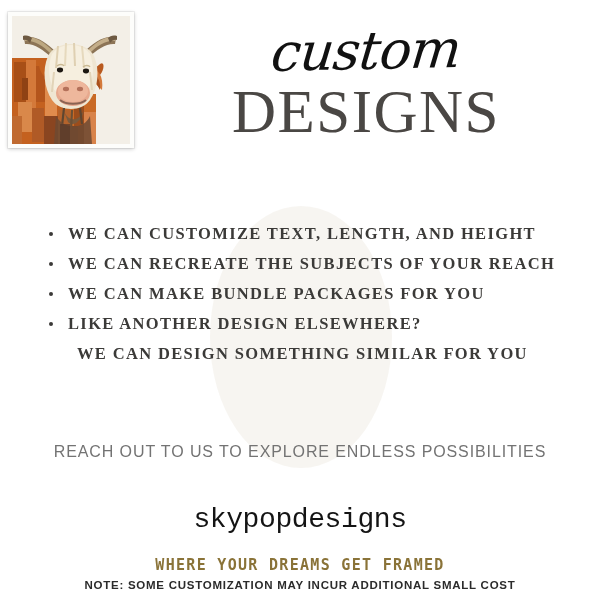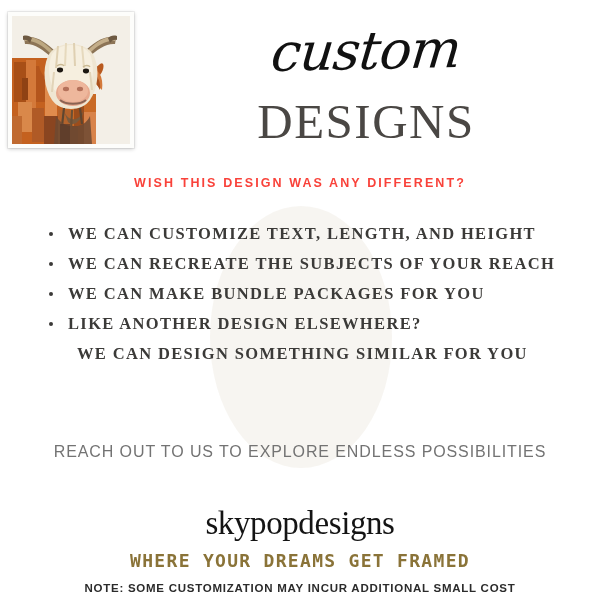--- a/index.html
+++ b/index.html
@@ -73,26 +73,26 @@
     line-height: 1;
     color: #111111;
     letter-spacing: -1px;
     transform: skewX(-7deg) rotate(-1.2deg);
     transform-origin: center;
     font-weight: 400;
     margin: 16px 0 0 0;
   }
   #serif-title {
     font-family: "Liberation Serif", serif;
-    font-size: 49px;
+    font-size: 61px;
     line-height: 1;
     color: #4a4744;
     letter-spacing: 1.5px;
     font-weight: 400;
-    margin: 20px 0 0 0;
+    margin: 4px 0 0 0;
   }
 
   
   #subhead {
     position: absolute;
     left: 0;
     top: 176px;
     width: 600px;
     text-align: center;
     font-family: "Liberation Sans", sans-serif;
@@ -160,37 +160,37 @@
   
   #footer {
     position: absolute;
     left: 0;
     top: 505px;
     width: 600px;
     text-align: center;
     z-index: 3;
   }
   #brand-name {
-    font-family: Liberation Serif, serif;
-    font-size: 33px;
+    font-family: Liberation Mono, monospace;
+    font-size: 28px;
     font-weight: 400;
     letter-spacing: -0.4px;
     color: #141414;
     line-height: 1.1;
   }
   #brand-tagline {
-    margin-top: 9px;
+    margin-top: 20px;
     font-family: "DejaVu Sans Mono", monospace;
-    font-size: 18px;
+    font-size: 15px;
     font-weight: 700;
     letter-spacing: 1.3px;
     color: #8a7338;
   }
   #fine-print {
-    margin-top: 11px;
+    margin-top: 5px;
     font-family: "Liberation Sans", sans-serif;
     font-size: 11.5px;
     font-weight: 700;
     letter-spacing: 0.75px;
     color: #2b2b2b;
     white-space: nowrap;
   }
 </style>
 </head>
 <body>
@@ -271,21 +271,20 @@
         <rect x="48" y="108" width="10" height="20" fill="#55382a" opacity="0.7"></rect>
       </svg>
     </div>
   </div>
 
   <div id="headline-block">
     <div id="script-title">custom</div>
     <div id="serif-title">DESIGNS</div>
   </div>
 
-  <div id="subhead">WISH  THIS  DESIGN  WAS ANY DIFFERENT?</div>
 
   <ul id="feature-list">
     <li class="bulleted">WE CAN CUSTOMIZE TEXT, LENGTH, AND HEIGHT</li>
     <li class="bulleted">WE CAN RECREATE THE SUBJECTS OF YOUR REACH</li>
     <li class="bulleted">WE CAN MAKE BUNDLE PACKAGES FOR YOU</li>
     <li class="bulleted">LIKE ANOTHER DESIGN ELSEWHERE?</li>
     <li class="continuation">WE CAN DESIGN SOMETHING SIMILAR FOR YOU</li>
   </ul>
 
   <div id="cta">REACH OUT TO US TO EXPLORE ENDLESS POSSIBILITIES</div>

